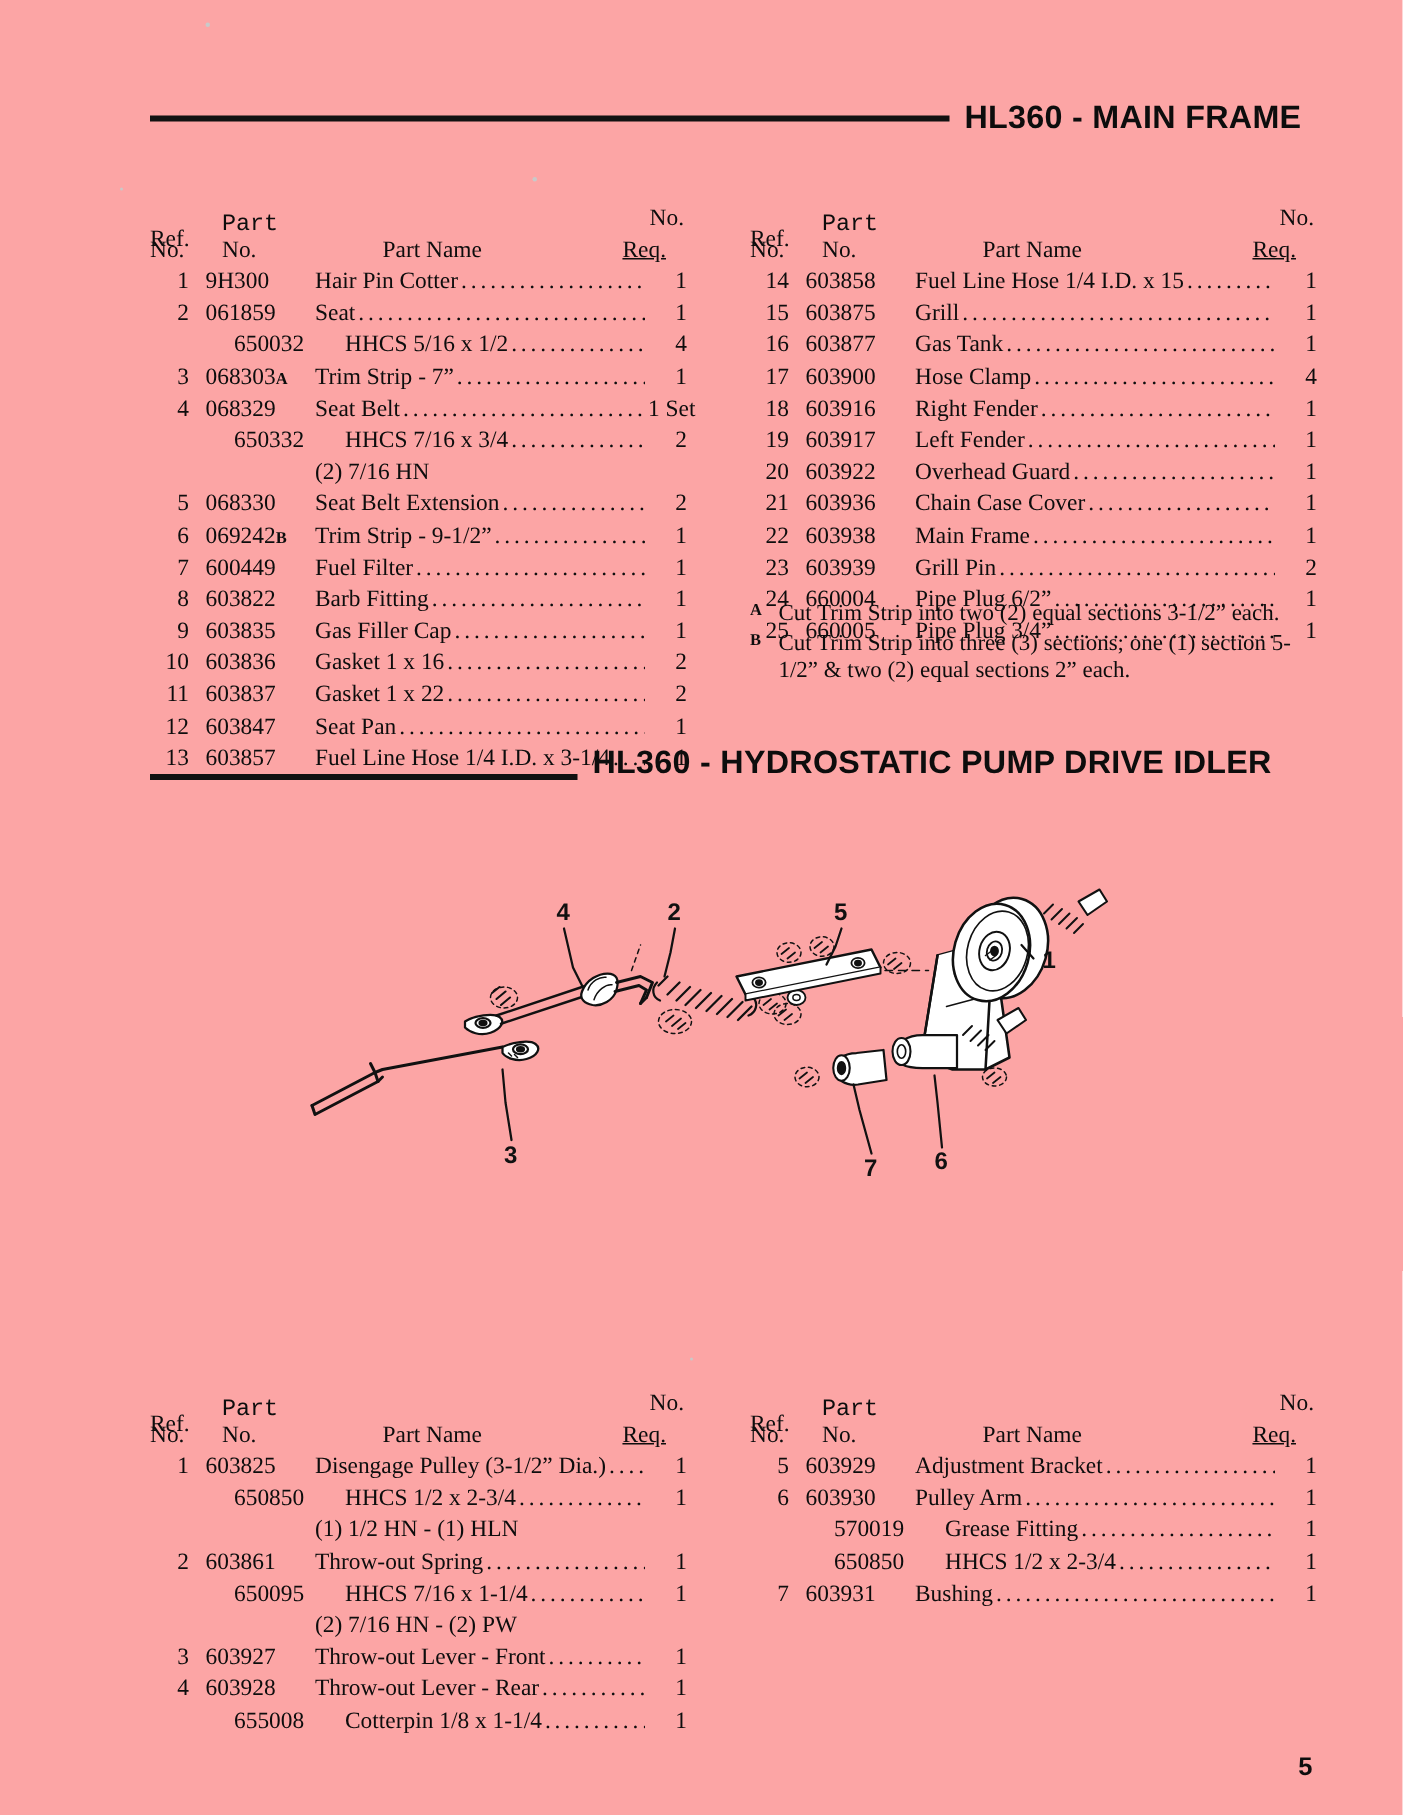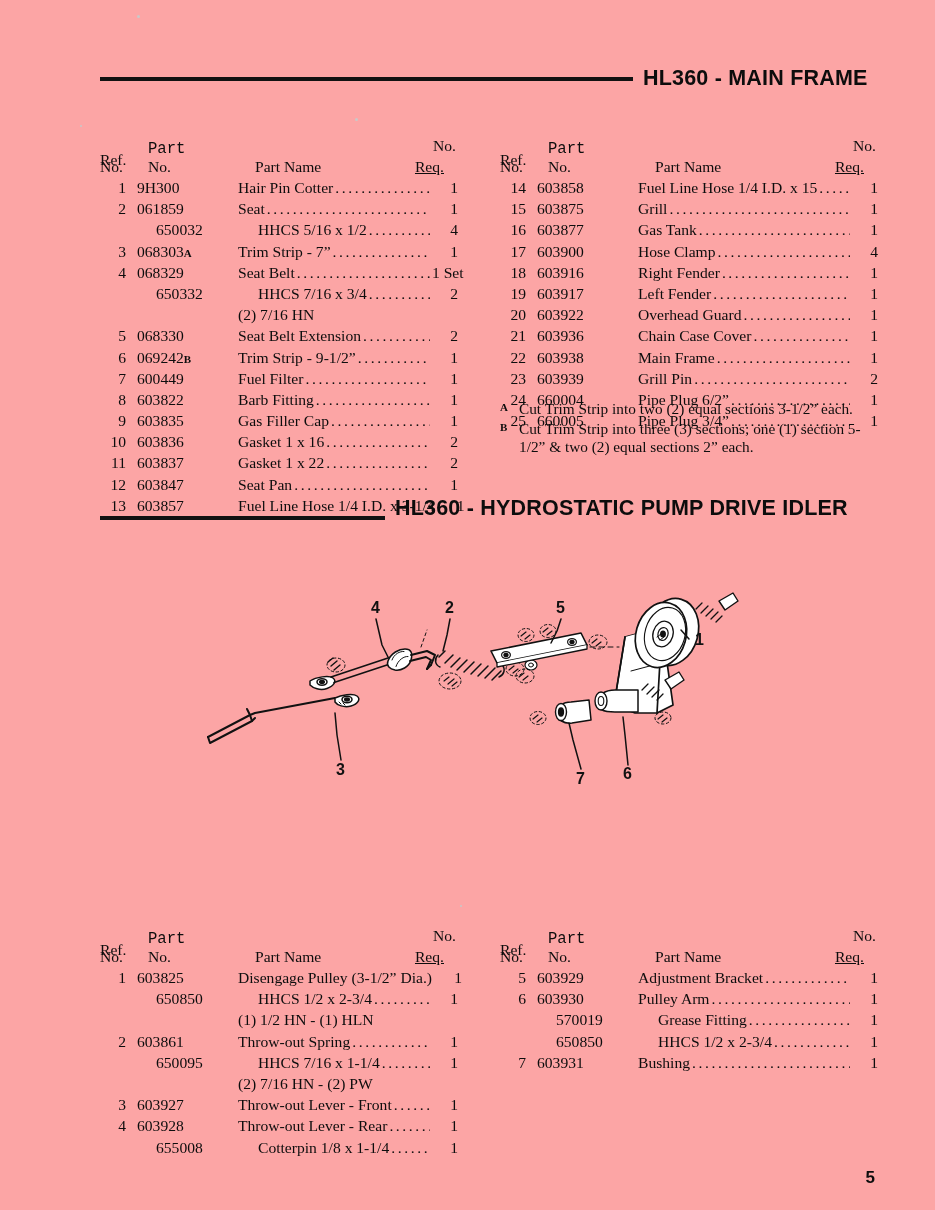--- a/index.html
+++ b/index.html
@@ -96,21 +96,20 @@
     font-weight: bold;
     font-family: "Liberation Serif", serif;
   }
   .prow .nm {
     position: absolute;
     left: 110px;
     right: 0;
     display: flex;
     align-items: flex-start;
     white-space: nowrap;
-    margin-left: 28px;
   }
   .prow .nm.indent { left: 130px; }
   .prow .nm .label { flex: 0 0 auto; }
   .prow .nm .dots {
     flex: 1 1 auto;
     overflow: hidden;
     white-space: nowrap;
     margin: 0 2px;
     letter-spacing: 2.6px;
     font-size: 15.6px;

